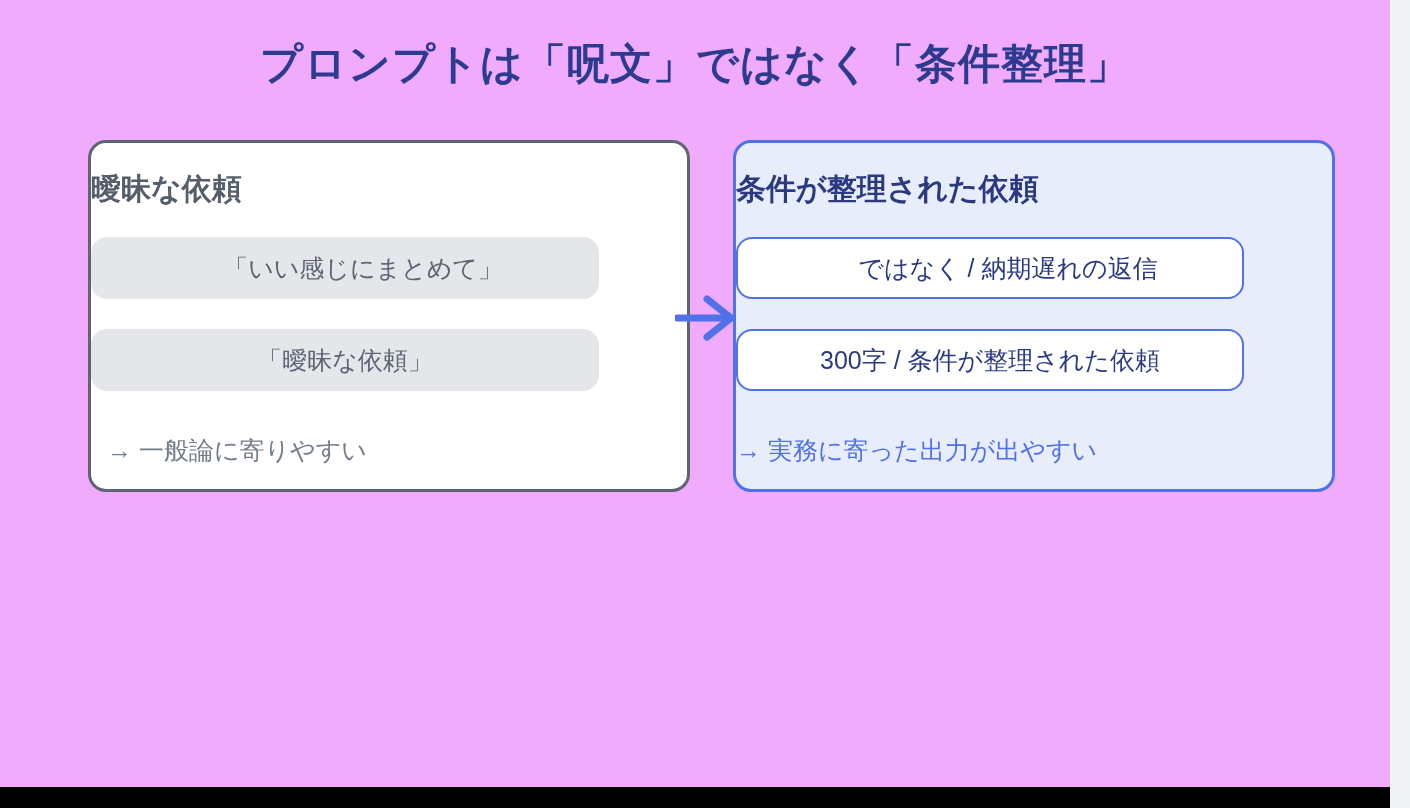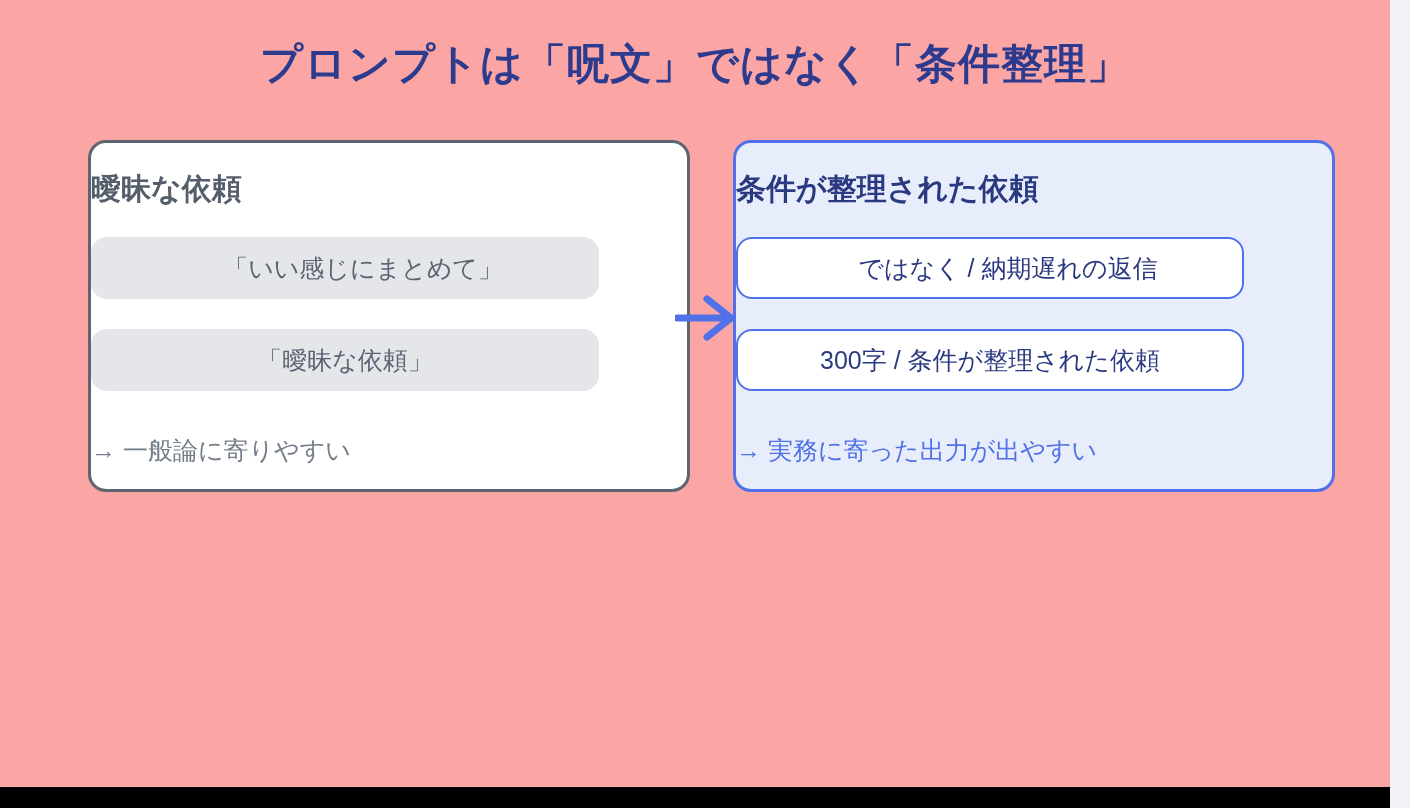--- a/index.html
+++ b/index.html
@@ -5,21 +5,21 @@
   html, body {
     margin: 0;
     padding: 0;
     background: #f2f3f7;
     font-family: "Liberation Sans", "DejaVu Sans", sans-serif;
   }
   .canvas {
     position: relative;
     width: 1390px;
     height: 808px;
-    background: #fca5a5;
+    background: #f0abfc;
     overflow: hidden;
   }
   .main-title {
     position: absolute;
     top: 36px;
     left: 0;
     width: 100%;
     margin: 0;
     text-align: center;
     font-size: 42px;
@@ -75,21 +75,21 @@
   .white-pill {
     background: #ffffff;
     border: 2px solid #5071e8;
     color: #2b3a80;
   }
   .box-footer {
     margin: 44px 0 0 0;
     font-size: 25px;
     line-height: 1.2;
   }
-  .left-box .box-footer { color: #747d8a; }
+  .left-box .box-footer { color: #747d8a; margin-left: 16px; }
   .right-box .box-footer { color: #5071e8; }
   .flow-arrow {
     position: absolute;
     left: 675px;
     top: 294px;
   }
   .bottom-box {
     position: absolute;
     left: 165px;
     top: 550px;

